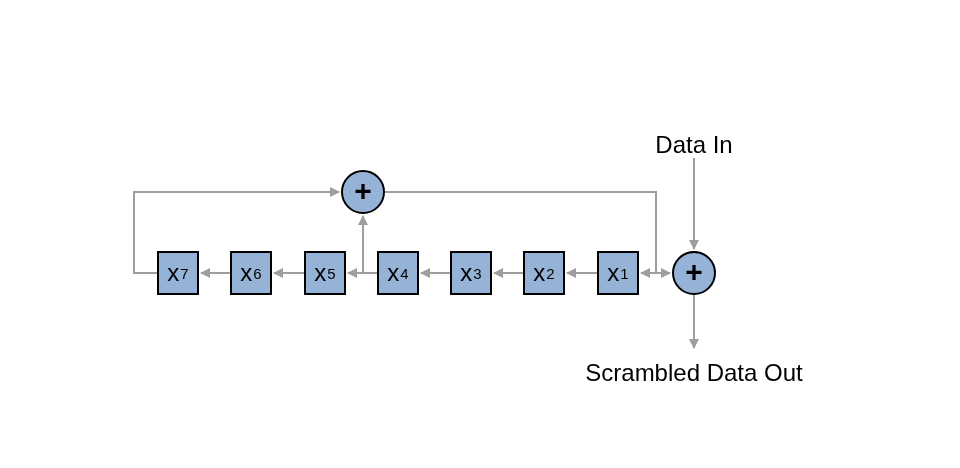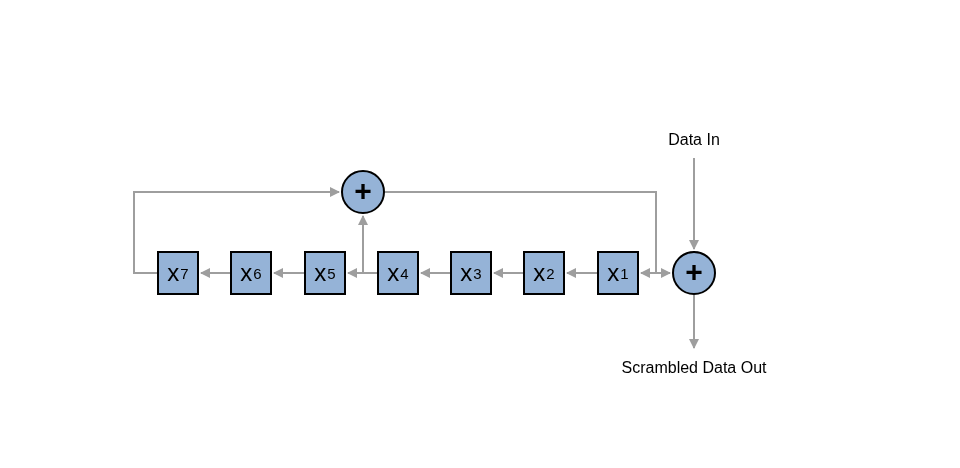--- a/index.html
+++ b/index.html
@@ -49,21 +49,21 @@
     line-height: 1;
     padding-bottom: 3px;
   }
   .xor-top { left: 341px; top: 170px; }
   .xor-bottom { left: 672px; top: 251px; }
 
   .flow-label {
     position: absolute;
     transform: translateX(-50%);
     color: var(--text, #000);
-    font-size: 16px;
+    font-size: 24px;
     white-space: nowrap;
   }
   .label-data-in { left: 694px; top: 131px; }
   .label-data-out { left: 694px; top: 359px; text-align: center; }
 </style>
 </head>
 <body>
 
 <div class="canvas">
 

